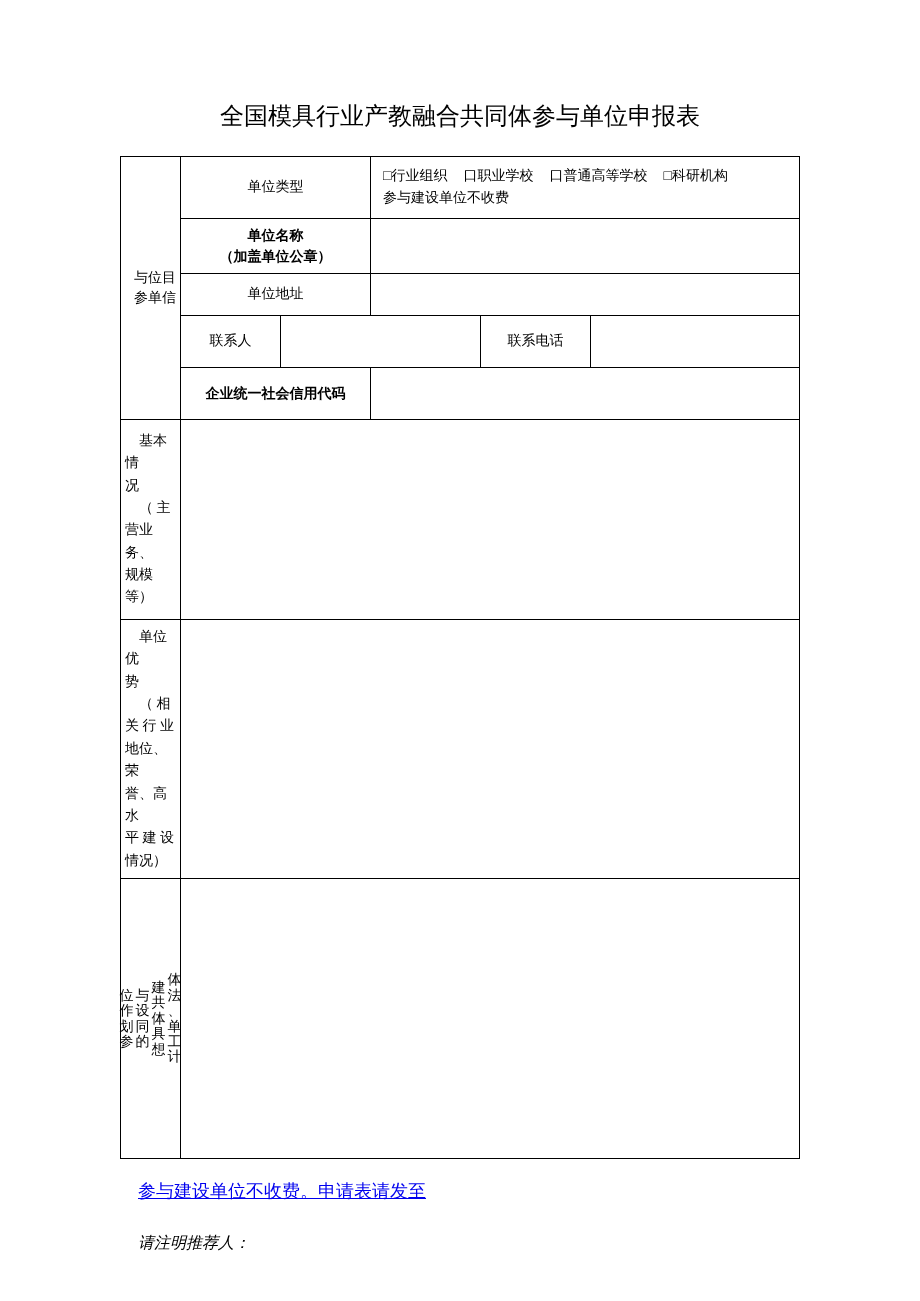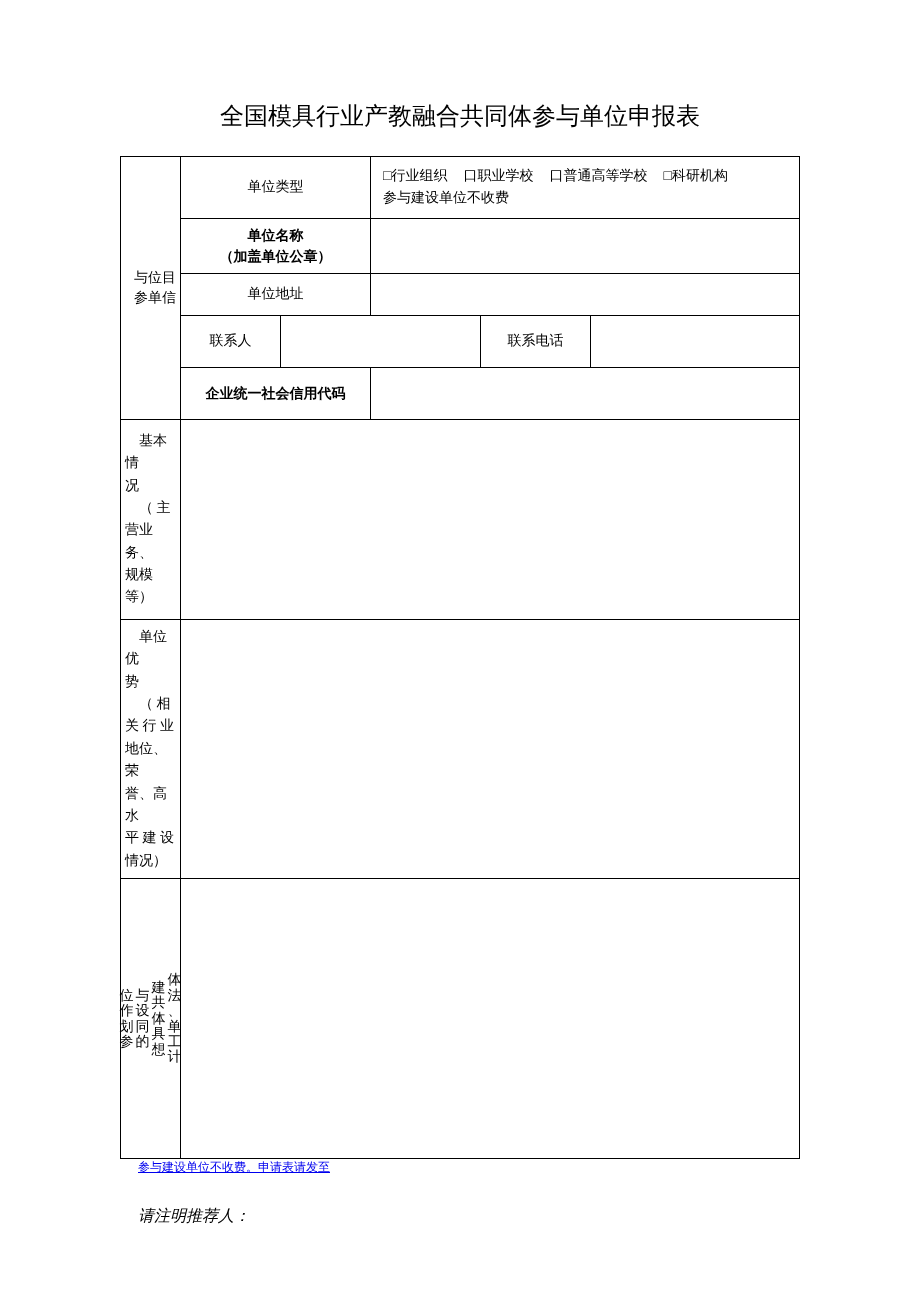--- a/index.html
+++ b/index.html
@@ -67,22 +67,22 @@
     }
     .tall-cell-2 {
       height: 240px;
     }
     .tall-cell-3 {
       height: 280px;
     }
     .link-text {
       color: #0000ee;
       text-decoration: underline;
-      font-size: 12px;
-      margin-top: 0;
+      font-size: 18px;
+      margin-top: 20px;
       margin-left: 18px;
     }
     .footer-note {
       font-size: 16px;
       margin-top: 30px;
       margin-left: 18px;
       font-style: italic;
     }
     .two-line {
       line-height: 1.5;

